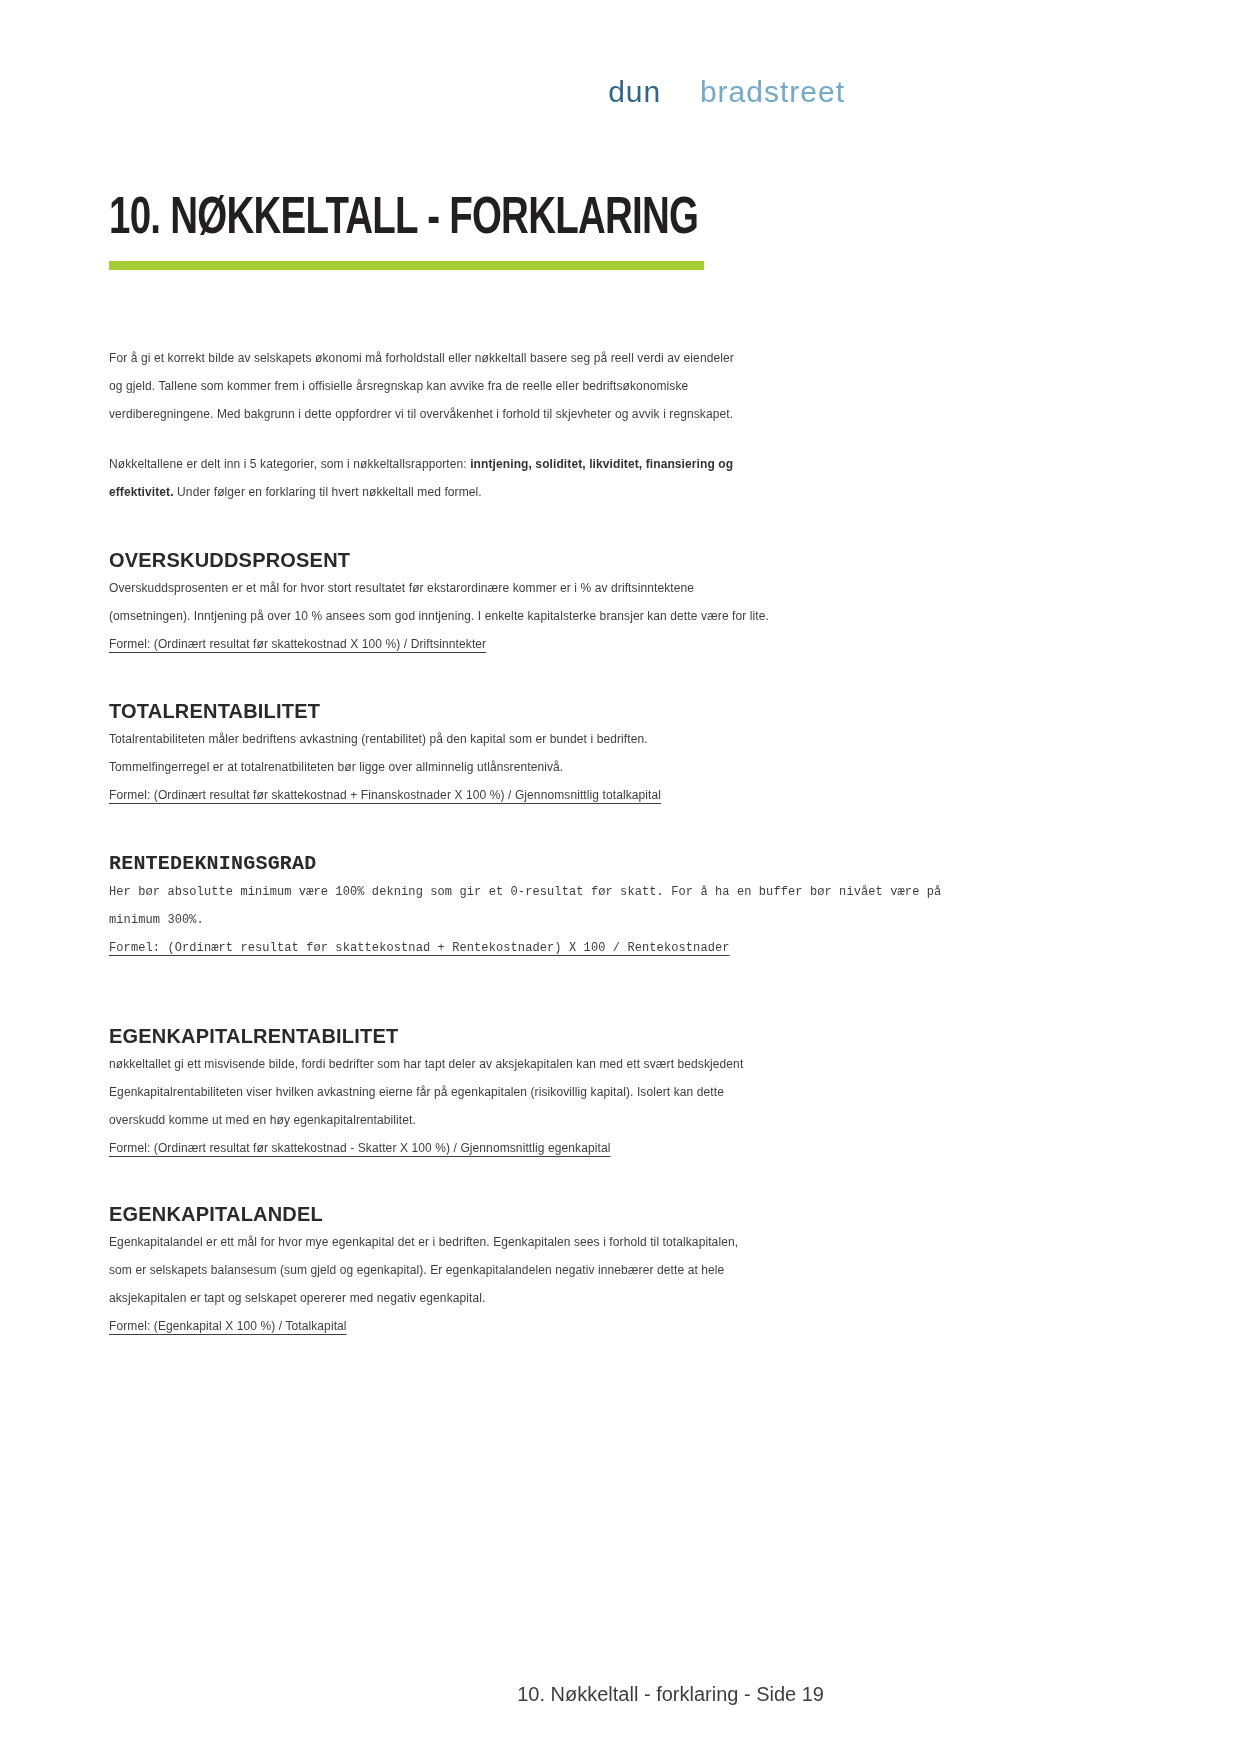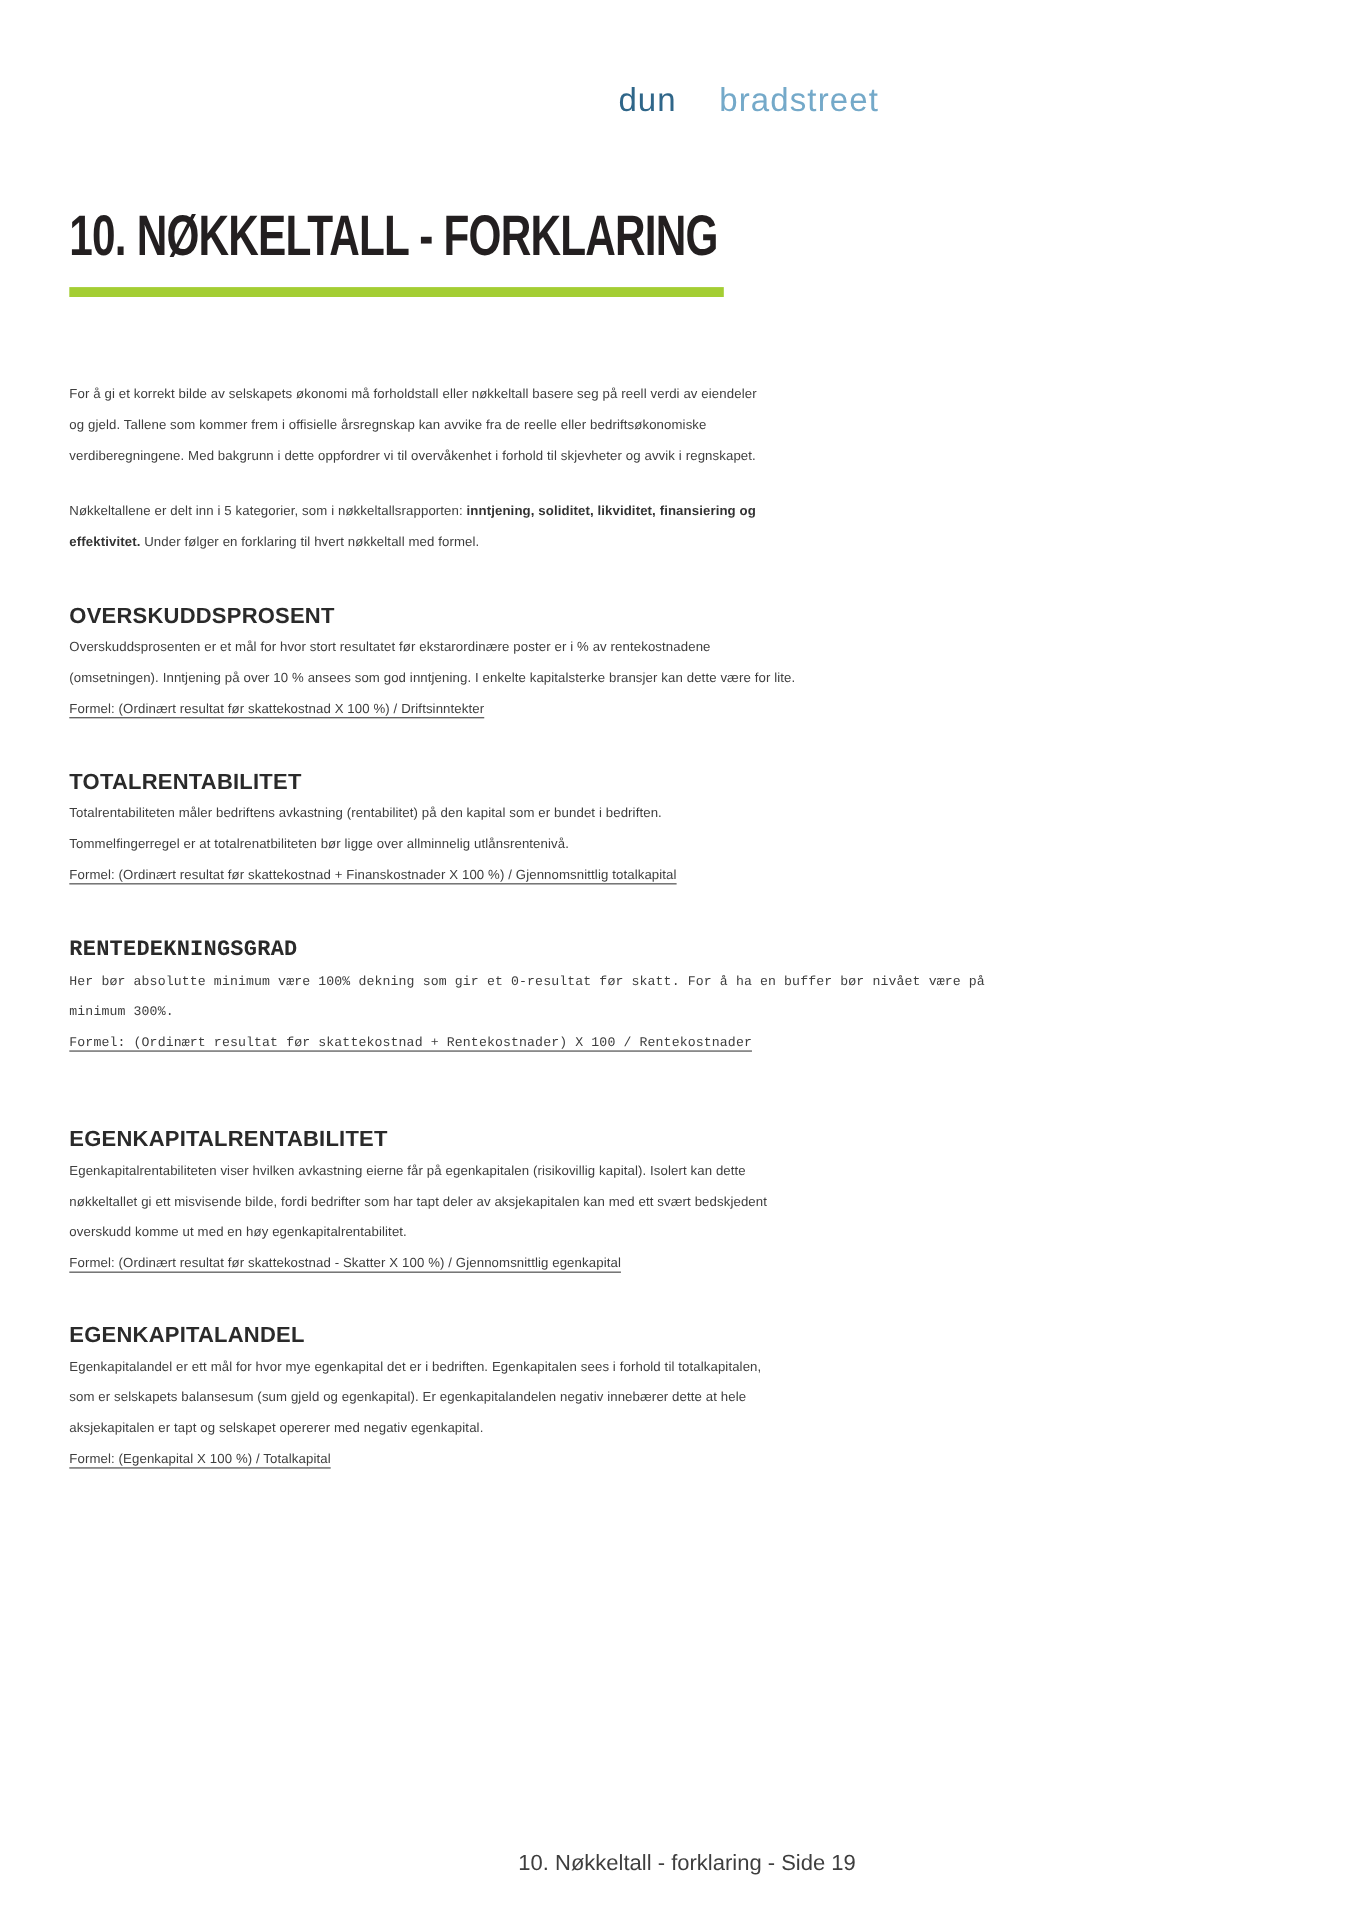--- a/index.html
+++ b/index.html
@@ -11,20 +11,21 @@
     --heading-text:#2a2a2a;
     --body-text:#3e3e3e;
   }
   html,body{margin:0;padding:0;background:#fff;}
   .page{
     position:relative;
     width:982px;height:1754px;
     background:#ffffff;
     font-family:"Liberation Sans", sans-serif;
     overflow:hidden;
+    margin-left:46px;
   }
   
   .logo{
     position:absolute;top:75px;right:183px;
     display:flex;align-items:baseline;
     font-family:"Liberation Sans", sans-serif;
   }
   .logo-dun{
     font-size:30px;color:var(--dun-blue);letter-spacing:1px;font-weight:400;
   }
@@ -102,40 +103,40 @@
       <div class="line">verdiberegningene. Med bakgrunn i dette oppfordrer vi til overvåkenhet i forhold til skjevheter og avvik i regnskapet.</div>
     </div>
   <div class="textblock p2" id="p2">
       <div class="line"><span>Nøkkeltallene er delt inn i 5 kategorier, som i nøkkeltallsrapporten: </span><span class="b">inntjening, soliditet, likviditet, finansiering og</span></div>
       <div class="line"><span class="b">effektivitet.</span><span> Under følger en forklaring til hvert nøkkeltall med formel.</span></div>
     </div>
 
   <div id="sections-root">
       <article class="section sec-0">
         <h2 class="sec-heading">OVERSKUDDSPROSENT</h2>
-        <div class="line">Overskuddsprosenten er et mål for hvor stort resultatet før ekstarordinære poster er i % av rentekostnadene</div>
+        <div class="line">Overskuddsprosenten er et mål for hvor stort resultatet før ekstarordinære kommer er i % av driftsinntektene</div>
         <div class="line">(omsetningen). Inntjening på over 10 % ansees som god inntjening. I enkelte kapitalsterke bransjer kan dette være for lite.</div>
         <div class="line formula">Formel: (Ordinært resultat før skattekostnad X 100 %) / Driftsinntekter</div>
       </article>
       <article class="section sec-1">
         <h2 class="sec-heading">TOTALRENTABILITET</h2>
         <div class="line">Totalrentabiliteten måler bedriftens avkastning (rentabilitet) på den kapital som er bundet i bedriften.</div>
         <div class="line">Tommelfingerregel er at totalrenatbiliteten bør ligge over allminnelig utlånsrentenivå.</div>
         <div class="line formula">Formel: (Ordinært resultat før skattekostnad + Finanskostnader X 100 %) / Gjennomsnittlig totalkapital</div>
       </article>
       <article class="section sec-2">
         <h2 class="sec-heading">RENTEDEKNINGSGRAD</h2>
         <div class="line">Her bør absolutte minimum være 100% dekning som gir et 0-resultat før skatt. For å ha en buffer bør nivået være på</div>
         <div class="line">minimum 300%.</div>
         <div class="line formula">Formel: (Ordinært resultat før skattekostnad + Rentekostnader) X 100 / Rentekostnader</div>
       </article>
       <article class="section sec-3">
         <h2 class="sec-heading">EGENKAPITALRENTABILITET</h2>
+        <div class="line">nøkkeltallet gi ett misvisende bilde, fordi bedrifter som har tapt deler av aksjekapitalen kan med ett svært bedskjedent</div>
         <div class="line">Egenkapitalrentabiliteten viser hvilken avkastning eierne får på egenkapitalen (risikovillig kapital). Isolert kan dette</div>
-        <div class="line">nøkkeltallet gi ett misvisende bilde, fordi bedrifter som har tapt deler av aksjekapitalen kan med ett svært bedskjedent</div>
         <div class="line">overskudd komme ut med en høy egenkapitalrentabilitet.</div>
         <div class="line formula">Formel: (Ordinært resultat før skattekostnad - Skatter X 100 %) / Gjennomsnittlig egenkapital</div>
       </article>
       <article class="section sec-4">
         <h2 class="sec-heading">EGENKAPITALANDEL</h2>
         <div class="line">Egenkapitalandel er ett mål for hvor mye egenkapital det er i bedriften. Egenkapitalen sees i forhold til totalkapitalen,</div>
         <div class="line">som er selskapets balansesum (sum gjeld og egenkapital). Er egenkapitalandelen negativ innebærer dette at hele</div>
         <div class="line">aksjekapitalen er tapt og selskapet opererer med negativ egenkapital.</div>
         <div class="line formula">Formel: (Egenkapital X 100 %) / Totalkapital</div>
       </article>

